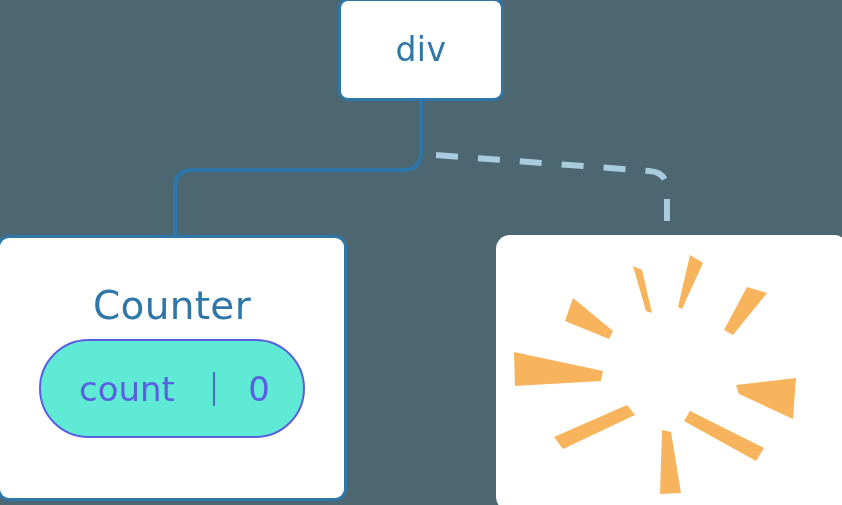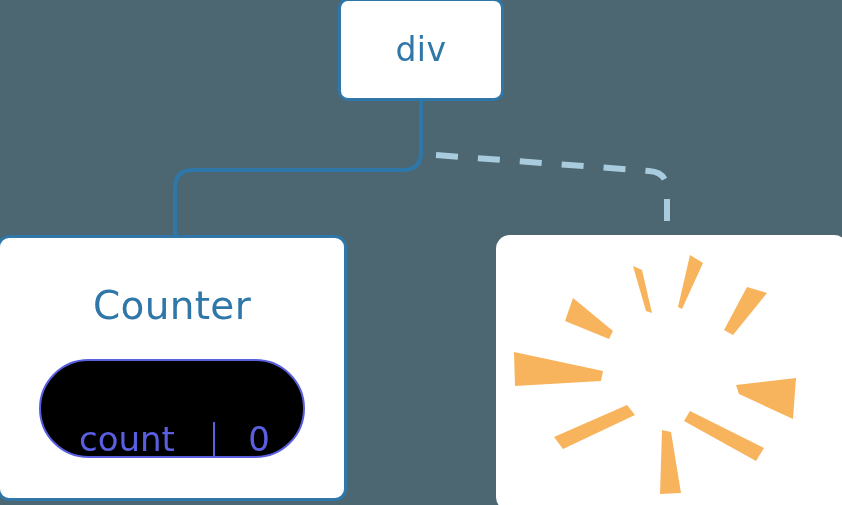--- a/index.html
+++ b/index.html
@@ -68,29 +68,29 @@
   #node-counter .node-title {
     color: #2e77a8;
     font-size: 39px;
     font-weight: 400;
     line-height: 1;
     letter-spacing: 0.3px;
   }
 
   
   .state-pill {
-    margin-top: 34px;
+    margin-top: 14px;
     width: 266px;
     height: 99px;
     border: 2.5px solid #5a5fe0;
     border-radius: 52px;
     display: flex;
-    align-items: flex-end;
+    align-items: center;
     box-sizing: border-box;
-    background: #000000;
+    background: #5eead4;
   }
   .state-pill .pill-key,
   .state-pill .pill-value {
     display: flex;
     align-items: center;
     justify-content: center;
     color: #5a5fe0;
     font-size: 34px;
     line-height: 1;
   }

